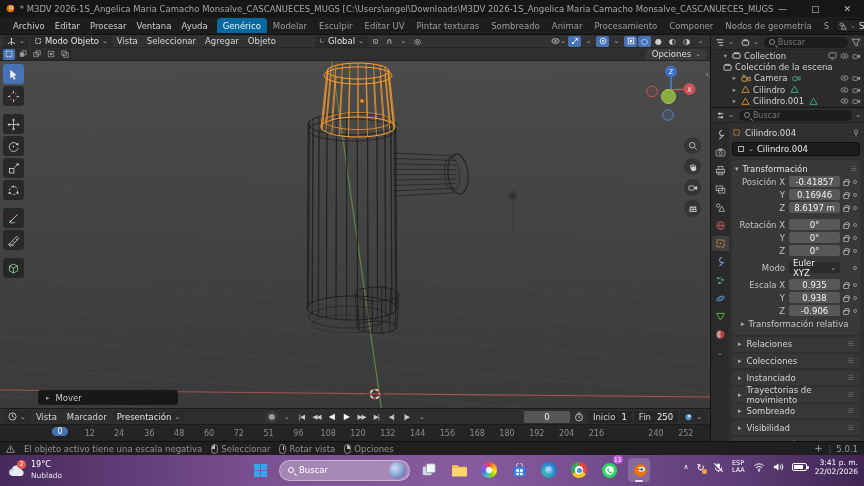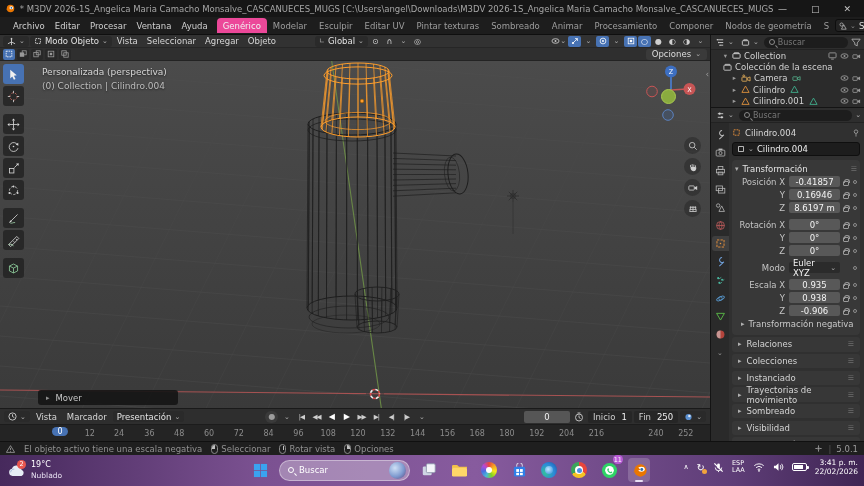--- a/index.html
+++ b/index.html
@@ -7,21 +7,21 @@
 #app{position:relative;width:864px;height:486px;font-family:"DejaVu Sans","Liberation Sans",sans-serif;font-size:9px;color:#c8c8c8;background:#1d1d1d}
 svg{display:block}
 
 .titlebar{position:absolute;top:0;left:0;right:0;height:17px;background:#161616;display:flex;align-items:center;padding:0 5px;gap:5px}
 .titlebar .title{color:#a6a6a6;font-size:8.5px;white-space:nowrap;overflow:hidden}
 .win-controls{margin-left:auto;display:flex;gap:24px;color:#c4c4c4;font-size:9px;padding-right:8px}
 
 .topbar{position:absolute;top:17px;left:0;right:0;height:18px;background:#1d1d1d;border-bottom:1px solid #0f0f0f;display:flex;align-items:center;padding:0 2px}
 .menu{padding:2px 5px;color:#cfcfcf;font-size:8.5px;white-space:nowrap}
 .ws{padding:2.5px 6px;color:#9d9d9d;font-size:8.5px;border-radius:4px 4px 0 0;white-space:nowrap}
-.ws.active{background:#ec4899;color:#f2f2f2}
+.ws.active{background:#0369a1;color:#f2f2f2}
 .sel{display:flex;align-items:center;background:#232323;border:1px solid #0e0e0e;border-radius:3px;height:13px;padding:0 3px;gap:3px;font-size:8.5px;color:#e0e0e0;white-space:nowrap}
 .sel .dim{color:#8b8b8b;font-size:7px}
 .mini{color:#b0b0b0;font-size:7px}
 
 .vp-header{position:absolute;top:35px;left:0;width:710px;height:13px;background:#323232;border-bottom:1px solid #262626;display:flex;align-items:center;gap:1px;padding:0 3px}
 .pill{display:flex;align-items:center;gap:3px;background:#2a2a2a;border-radius:3px;height:11px;padding:0 4px;color:#e2e2e2;font-size:8.5px;white-space:nowrap}
 .vph-menu{padding:0 4px;color:#d6d6d6;font-size:8.5px}
 .hicon{min-width:13px;height:11px;border-radius:2px;display:flex;align-items:center;justify-content:center;font-size:8px;color:#cfcfcf;padding:0 1px}
 .hicon.on{background:#4772b3;color:#fff}
 .vp-tools{position:absolute;top:48px;left:0;width:710px;height:13px;background:#2f2f2f;border-bottom:1px solid #232323;display:flex;align-items:center;gap:2px;padding:0 3px}
@@ -497,24 +497,20 @@
         </div>
       <div class="tb-gap"></div>
       <div class="tbtn">
           <svg width="13" height="13" viewBox="0 0 16 16">
             <path d="M3 5 8 2.5 13 5v6L8 13.5 3 11z" fill="none" stroke="#8fcf9d"></path>
             <path d="M3 5 8 7.5 13 5M8 7.5v6" stroke="#8fcf9d" fill="none"></path>
           </svg>
         </div>
     </div>
 
-    <div class="vp-info">
-      <div>Personalizada (perspectiva)</div>
-      <div class="l2">(0) Collection | Cilindro.004</div>
-    </div>
 
     <svg class="gizmo" width="58" height="64" viewBox="0 0 58 64">
       <path d="M29 27V10" stroke="#4a7fd6" stroke-width="1.6"></path>
       <path d="M29 27 45 26" stroke="#c75555" stroke-width="1.6"></path>
       <circle cx="29" cy="8.5" r="6" fill="#3d6fc2"></circle>
         <text x="29" y="11" font-size="6.5" fill="#fff" text-anchor="middle">Z</text>
       <circle cx="47.5" cy="26" r="6" fill="#c75555"></circle>
         <text x="47.5" y="28.5" font-size="6.5" fill="#fff" text-anchor="middle">X</text>
       <circle cx="10" cy="28.5" r="5.3" fill="#544a4a" stroke="#c75555"></circle>
       <circle cx="26.5" cy="33.5" r="7" fill="#8aab3f" stroke="#a9c850"></circle>
@@ -627,21 +623,21 @@
     </div>
   </div>
   <div class="tl-ruler" id="ruler">
       <span class="tick badge" style="left: 60px;">0</span>
       <span class="tick" style="left: 89.8px;">12</span>
       <span class="tick" style="left: 119px;">24</span>
       <span class="tick" style="left: 149.4px;">36</span>
       <span class="tick" style="left: 179.2px;">48</span>
       <span class="tick" style="left: 209px;">60</span>
       <span class="tick" style="left: 238.8px;">72</span>
-      <span class="tick" style="left: 268.6px;">84</span>
+      <span class="tick" style="left: 268.6px;">51</span>
       <span class="tick" style="left: 298.4px; text-align: center;">96</span>
       <span class="tick" style="left: 328.2px;">108</span>
       <span class="tick" style="left: 358px;">120</span>
       <span class="tick" style="left: 387.8px;">132</span>
       <span class="tick" style="left: 417.6px;">144</span>
       <span class="tick" style="left: 447.4px;">156</span>
       <span class="tick" style="left: 477.2px;">168</span>
       <span class="tick" style="left: 507px;">180</span>
       <span class="tick" style="left: 536.8px;">192</span>
       <span class="tick" style="left: 566.6px; text-align: center;">204</span>
@@ -1021,21 +1017,21 @@
                 <span>-0.906</span>
               </div>
               <span class="lockw">
                 <span class="lock"></span>
               </span>
               <span class="adot"></span>
             </div>
           </div>
         <div class="subrow">
           <span class="mini">▸</span>
-          <span>Transformación negativa</span>
+          <span>Transformación relativa</span>
         </div>
       </div>
       <div id="prop-panels">
           <div class="panel-item">
             <span class="mini">▸</span>
             <span>Relaciones</span>
             <span class="grip">☰</span>
           </div>
           <div class="panel-item">
             <span class="mini">▸</span>

